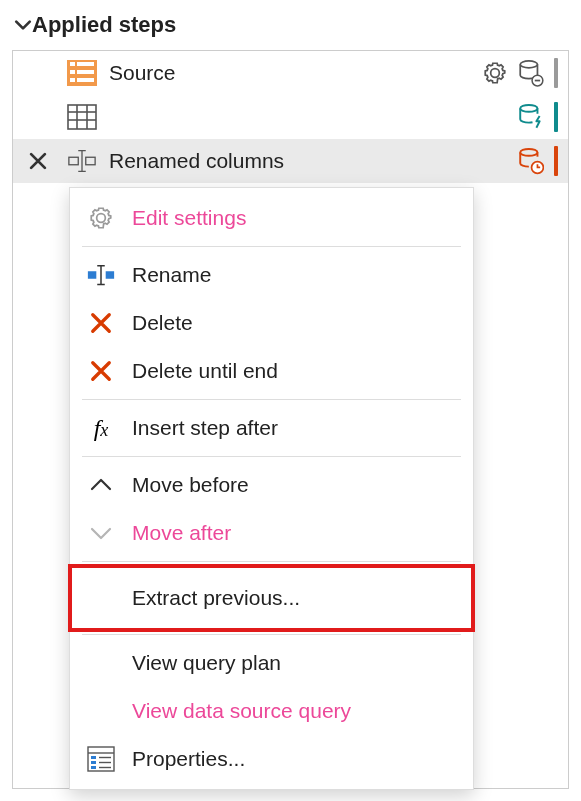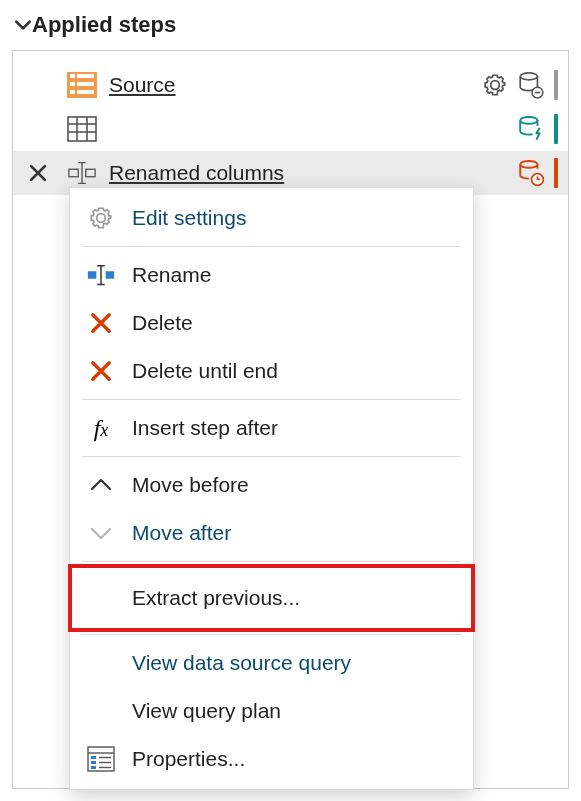--- a/index.html
+++ b/index.html
@@ -16,24 +16,23 @@
       display: flex;
       align-items: center;
       font-weight: 600;
       font-size: 22px;
       color: #222;
       padding: 4px 0 12px 2px;
     }
     .panel-header .chev { width: 18px; height: 18px; }
     .steps-box {
       border: 1px solid #ccc;
-      padding: 12px 0 10px 0;
+      padding: 0 0 10px 0;
       height: calc(100% - 46px);
       position: relative;
-      text-decoration: underline;
     }
     .step-row {
       display: flex;
       align-items: center;
       height: 44px;
       padding: 0 10px 0 54px;
       position: relative;
     }
     .step-row .lead-icon {
       position: absolute;
@@ -74,21 +73,21 @@
     }
     .menu-item {
       display: flex;
       align-items: center;
       height: 48px;
       padding: 0 18px 0 16px;
       font-size: 21px;
       color: #222;
       gap: 16px;
     }
-    .menu-item.disabled { color: #0c4a6e; }
+    .menu-item.disabled { color: #ec4899; }
     .menu-item .mi-icon { width: 30px; height: 30px; display:flex; align-items:center; justify-content:center; flex-shrink:0;}
     .menu-sep { height:1px; background:#ddd; margin: 4px 12px; }
     .menu-item.highlighted {
       outline: 4px solid #e11b1b;
       outline-offset: -2px;
       height: 64px;
     }
     svg { display:block; }
   </style>
 </head>
@@ -265,28 +264,28 @@
 
     <div class="menu-sep"></div>
 
     <div class="menu-item highlighted">
       <span class="mi-icon"></span>
       <span>Extract previous...</span>
     </div>
 
     <div class="menu-sep"></div>
 
+    <div class="menu-item">
+      <span class="mi-icon"></span>
+      <span>View query plan</span>
+    </div>
+
     <div class="menu-item disabled">
       <span class="mi-icon"></span>
       <span>View data source query</span>
-    </div>
-
-    <div class="menu-item">
-      <span class="mi-icon"></span>
-      <span>View query plan</span>
     </div>
 
     <div class="menu-item">
       <span class="mi-icon">
         <svg width="28" height="26" viewBox="0 0 28 26">
           <rect x="1" y="1" width="26" height="24" fill="none" stroke="#555" stroke-width="1.4"></rect>
           <line x1="1" y1="7" x2="27" y2="7" stroke="#555" stroke-width="1.4"></line>
           <rect x="4" y="10" width="5" height="3" fill="#2d7dd2"></rect>
           <rect x="4" y="15" width="5" height="3" fill="#2d7dd2"></rect>
           <rect x="4" y="20" width="5" height="3" fill="#2d7dd2"></rect>

